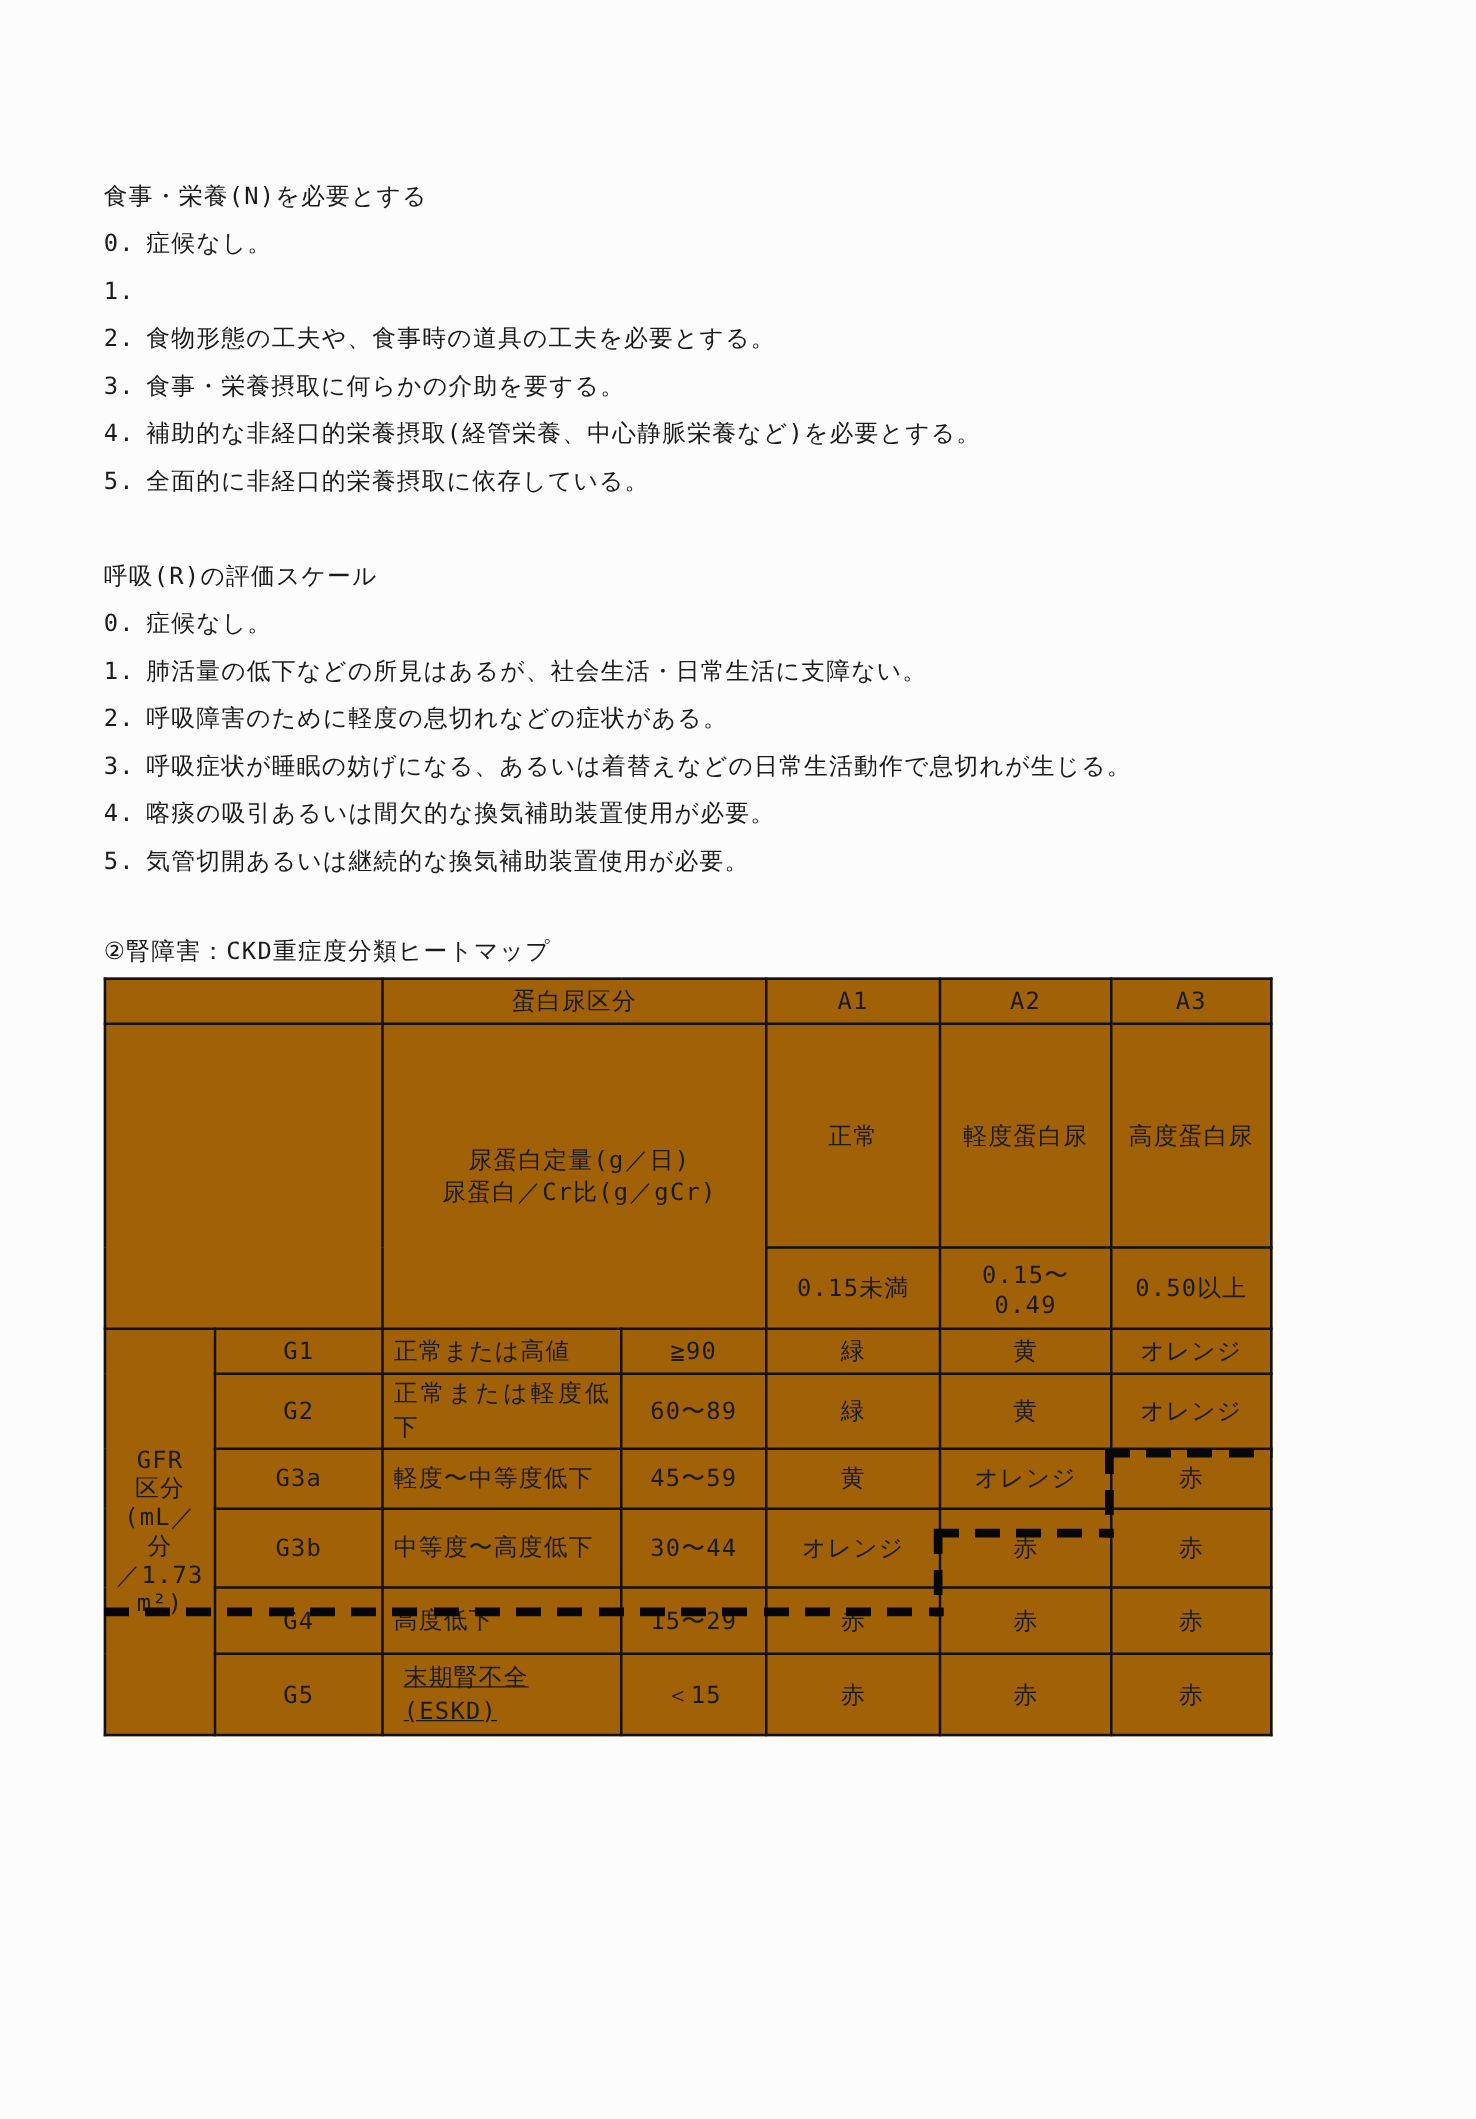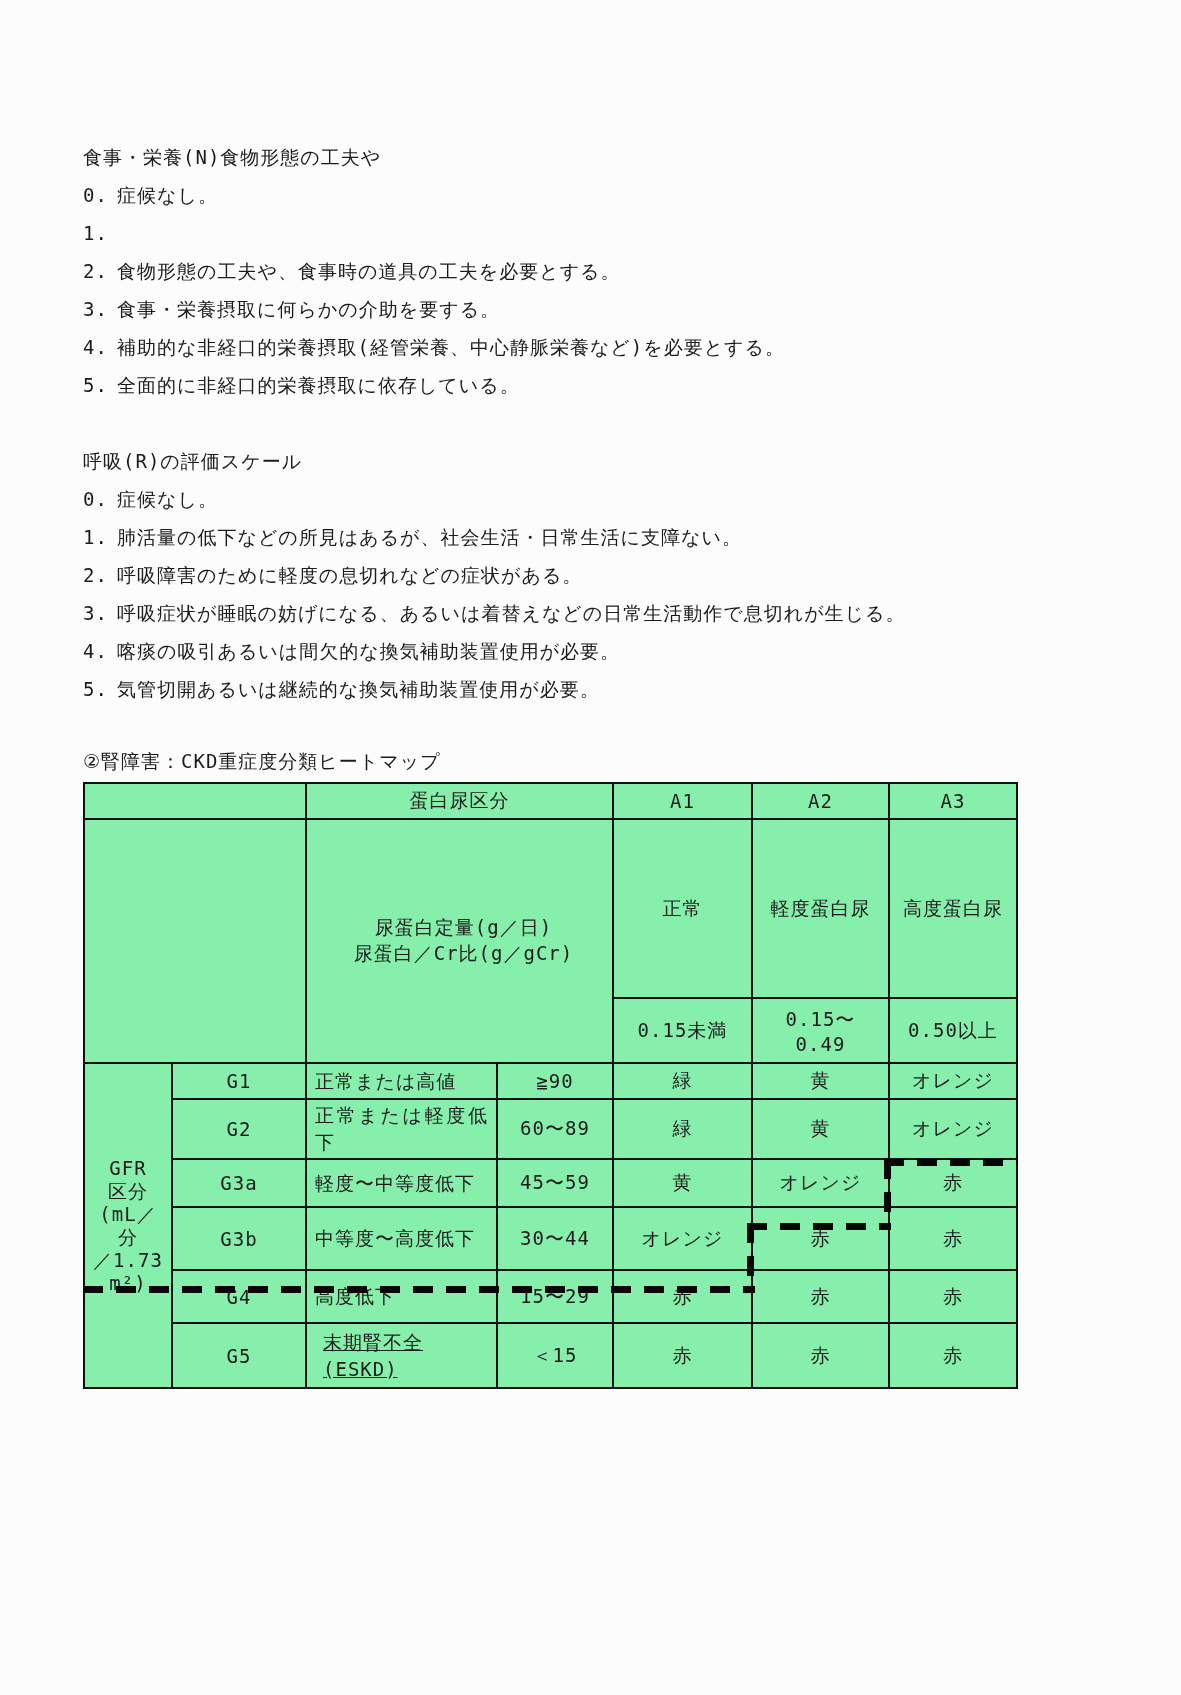--- a/index.html
+++ b/index.html
@@ -12,21 +12,21 @@
   .content{position:absolute;left:83px;top:138px;width:1060px;}
   .scale-section{margin:0 0 38px 0;}
   .scale-title{line-height:38px;letter-spacing:1px;}
   .scale-item{line-height:38px;display:flex;letter-spacing:1px;}
   .scale-item .num{width:34px;flex:0 0 34px;}
   .scale-item .txt{white-space:nowrap;}
   .table-heading{line-height:30px;margin:12px 0 6px 0;letter-spacing:1px;}
   .table-wrap{position:relative;width:937px;}
   table.ckd{
     border-collapse:collapse;table-layout:fixed;width:933px;
-    background:#86efac;
+    background:#a16207;
   }
   table.ckd td{
     border:2px solid #111;
     text-align:center;vertical-align:middle;
     padding:2px 8px;letter-spacing:1px;overflow:hidden;
   }
   table.ckd td.pre{white-space:pre-line;padding-left:16px;}
   table.ckd td.desc{text-align:justify;text-align-last:left;line-height:27px;}
   table.ckd td.desc.pre{white-space:pre-line;text-align:left;text-align-last:left;text-decoration:underline;}
   table.ckd td.gfr{line-height:23px;padding:2px 2px;}
@@ -41,21 +41,21 @@
   #dash-a2-top{left:664px;top:441px;width:144px;}
   #dash-a2-left{left:664px;top:441px;height:70px;}
   #dash-bottom{left:0px;top:504px;width:672px;}
 </style>
 </head>
 <body>
 
 <div class="content">
 
   <div class="scale-section">
-    <div class="scale-title">食事・栄養(N)食物形態の工夫や</div>
+    <div class="scale-title">食事・栄養(N)を必要とする</div>
     <div class="scale-item">
       <span class="num">0.</span>
       <span class="txt">症候なし。</span>
     </div>
     <div class="scale-item">
       <span class="num">1.</span>
     </div>
     <div class="scale-item">
       <span class="num">2.</span>
       <span class="txt">食物形態の工夫や、食事時の道具の工夫を必要とする。</span>

